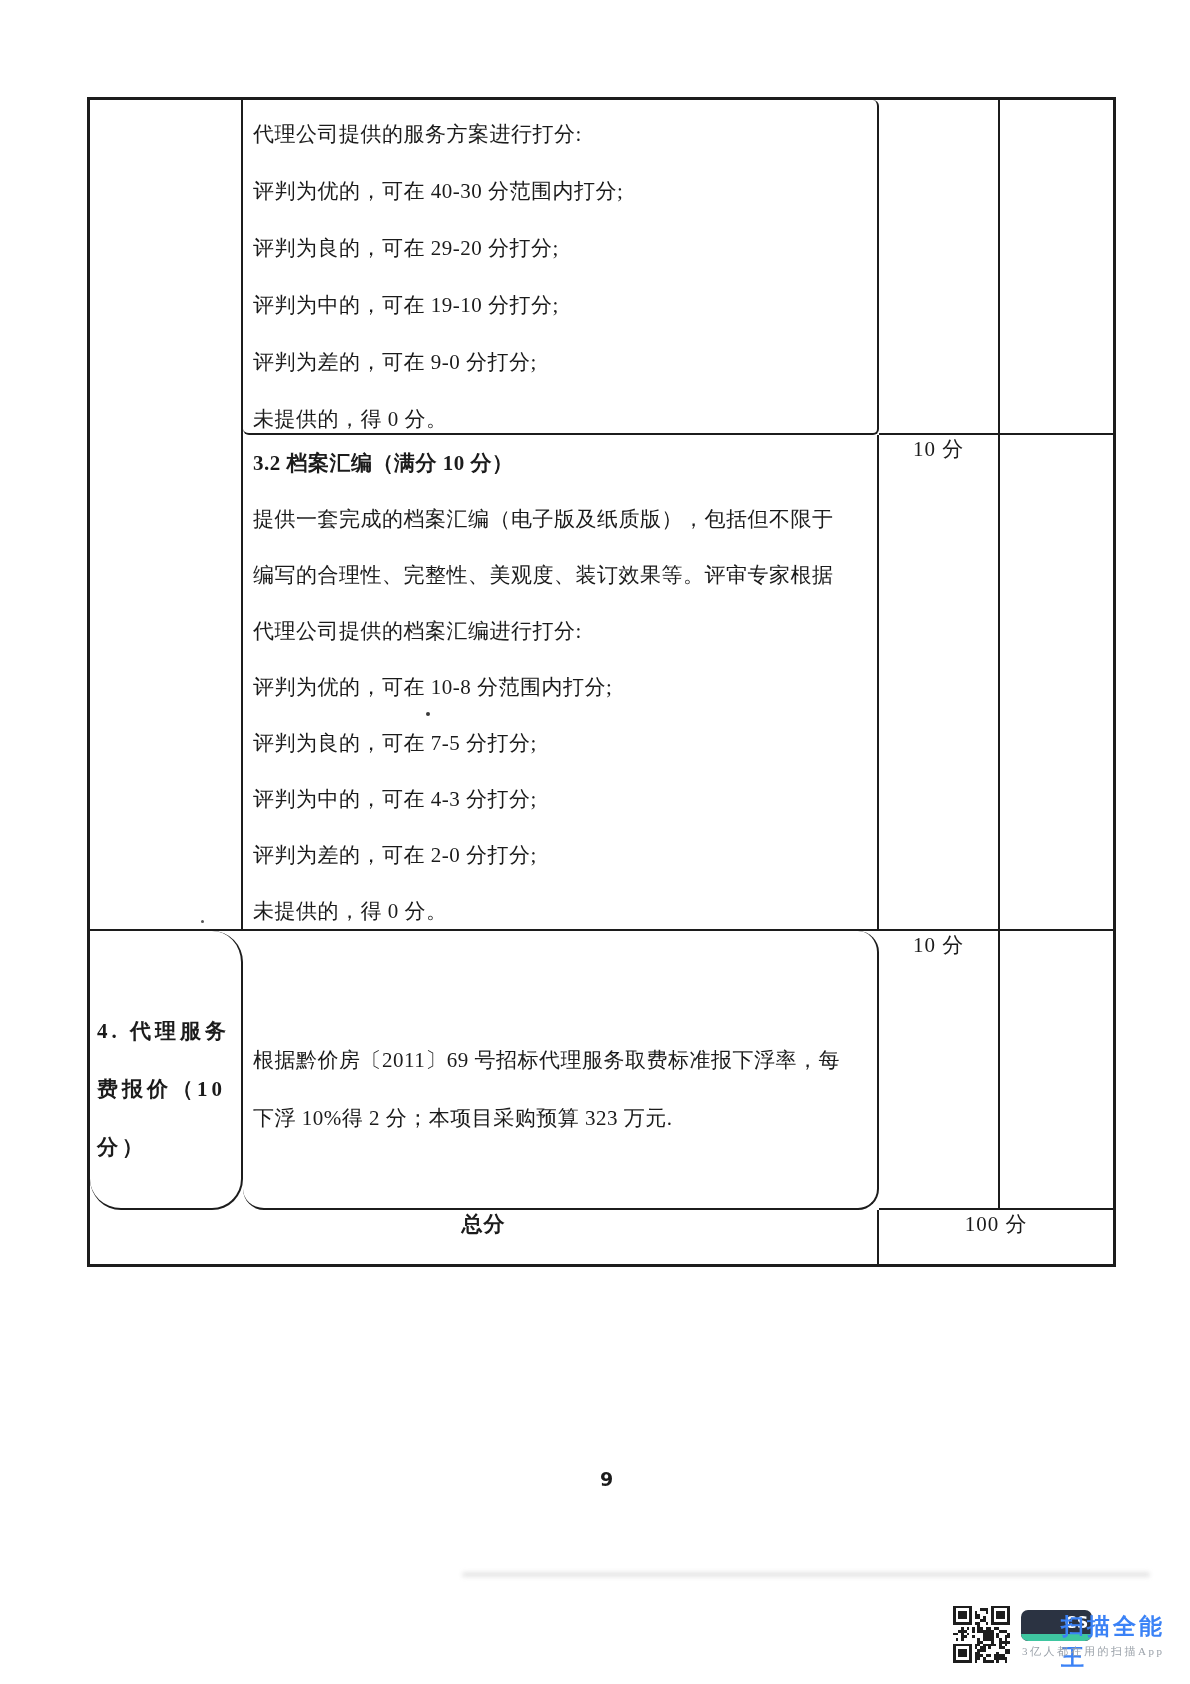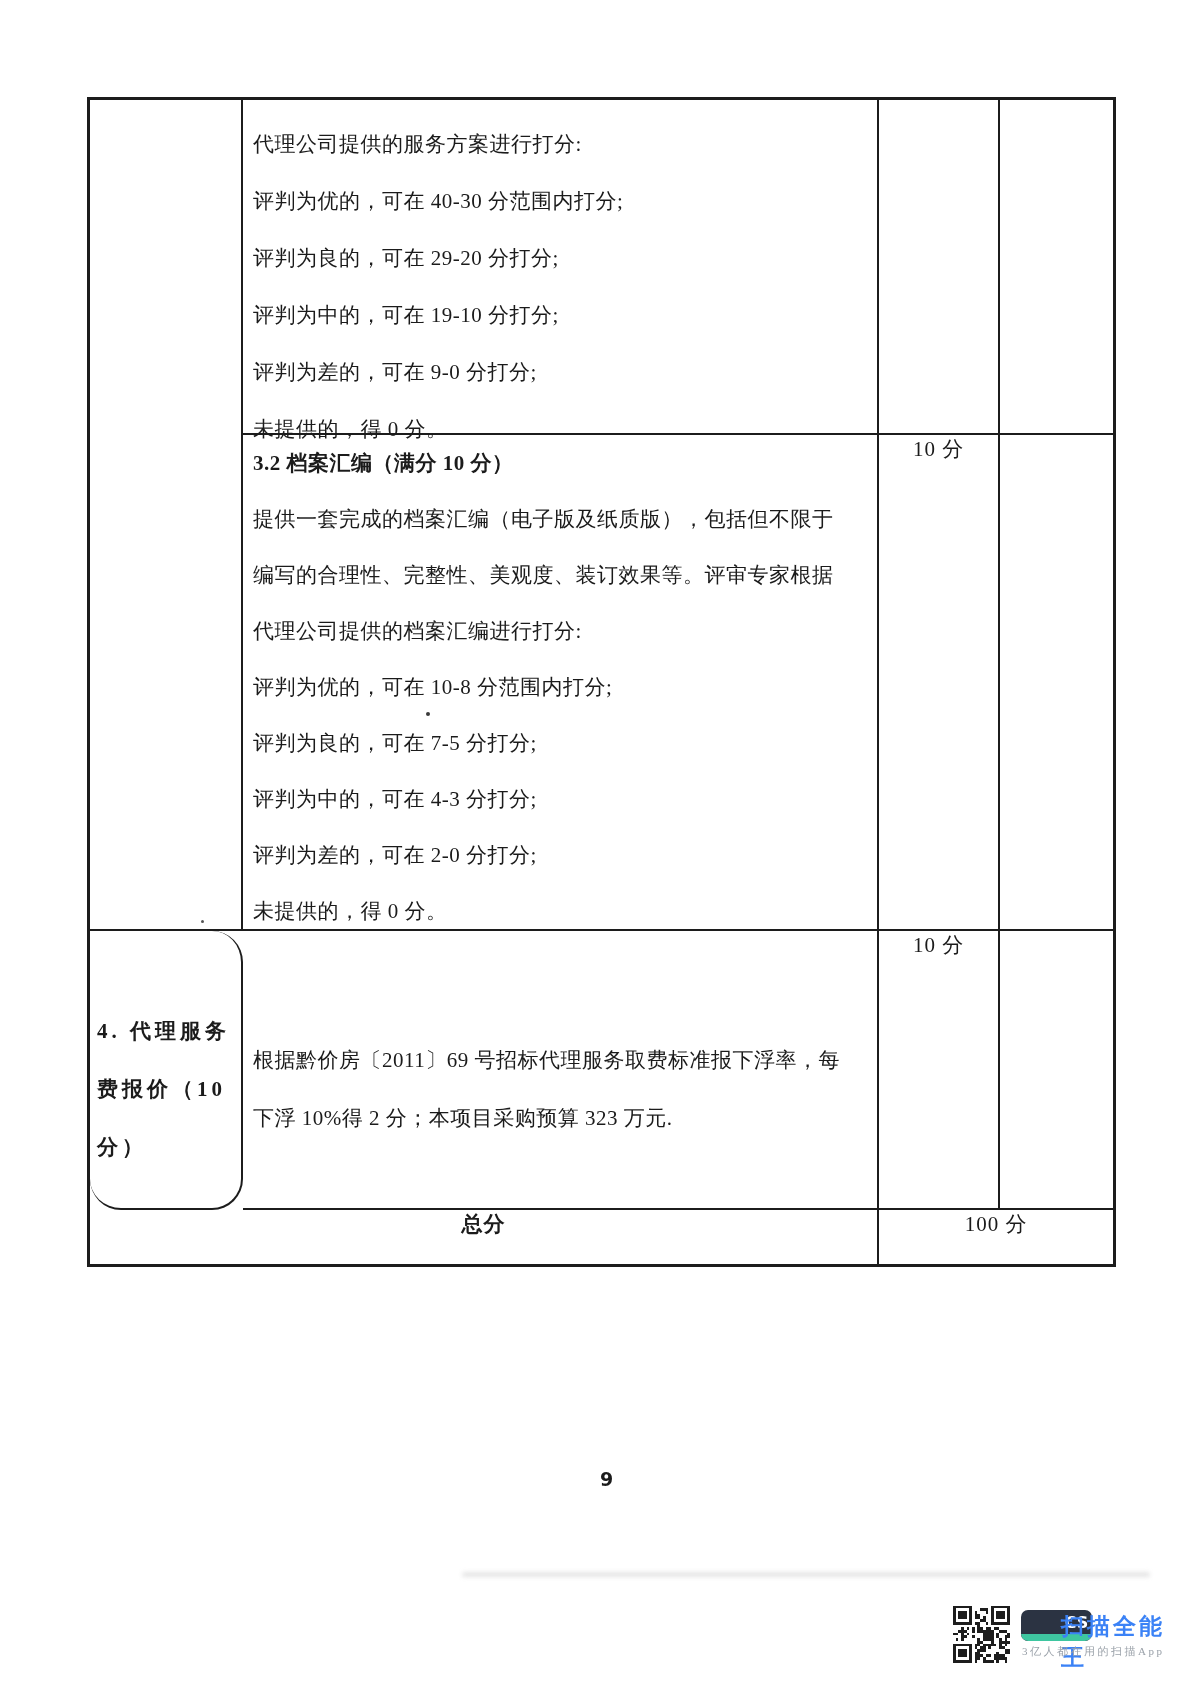--- a/index.html
+++ b/index.html
@@ -29,27 +29,27 @@
   .r3c1{grid-column:1;grid-row:3;border-radius:31px;}
   .r3c2{grid-column:2;grid-row:3;}
   .r3c3{grid-column:3;grid-row:3;}
   .r3c4{grid-column:4;grid-row:3;}
   .r4left{grid-column:1 / 3;grid-row:4;}
   .r4right{grid-column:3 / 5;grid-row:4;}
   
   .textcell{font-size:21px;letter-spacing:0.5px;}
   .tline{line-height:56px;white-space:nowrap;}
   .pad-desc{padding-left:10px;}
-  .cell-plan{padding-top:16px;}
+  .cell-plan{padding-top:6px;border-radius:6px;}
   .cell-plan .tline{line-height:57px;}
   .cell-archive{padding-top:0px;}
   .cell-archive .tline:first-child{font-weight:bold;}
   .cell-fee-crit{padding-top:71px;padding-left:7px;font-weight:bold;letter-spacing:4px;}
   .cell-fee-crit .tline{line-height:58px;}
-  .cell-fee-desc{padding-top:100px;}
+  .cell-fee-desc{padding-top:100px;border-radius:21px;}
   .cell-fee-desc .tline{line-height:58px;}
   .center-cell{display:flex;justify-content:center;font-size:21px;}
   .score-val{letter-spacing:1px;}
   .total-label{font-weight:bold;letter-spacing:1px;}
   
   .dot1{position:absolute;left:426px;top:712px;width:4px;height:4px;background:#3a3a3a;border-radius:50%;}
   .dot2{position:absolute;left:201px;top:920px;width:3px;height:3px;background:#555;border-radius:50%;}
   .streak{position:absolute;left:462px;top:1572px;width:688px;height:5px;
           background:rgba(160,160,160,0.28);filter:blur(2px);border-radius:3px;}
   

